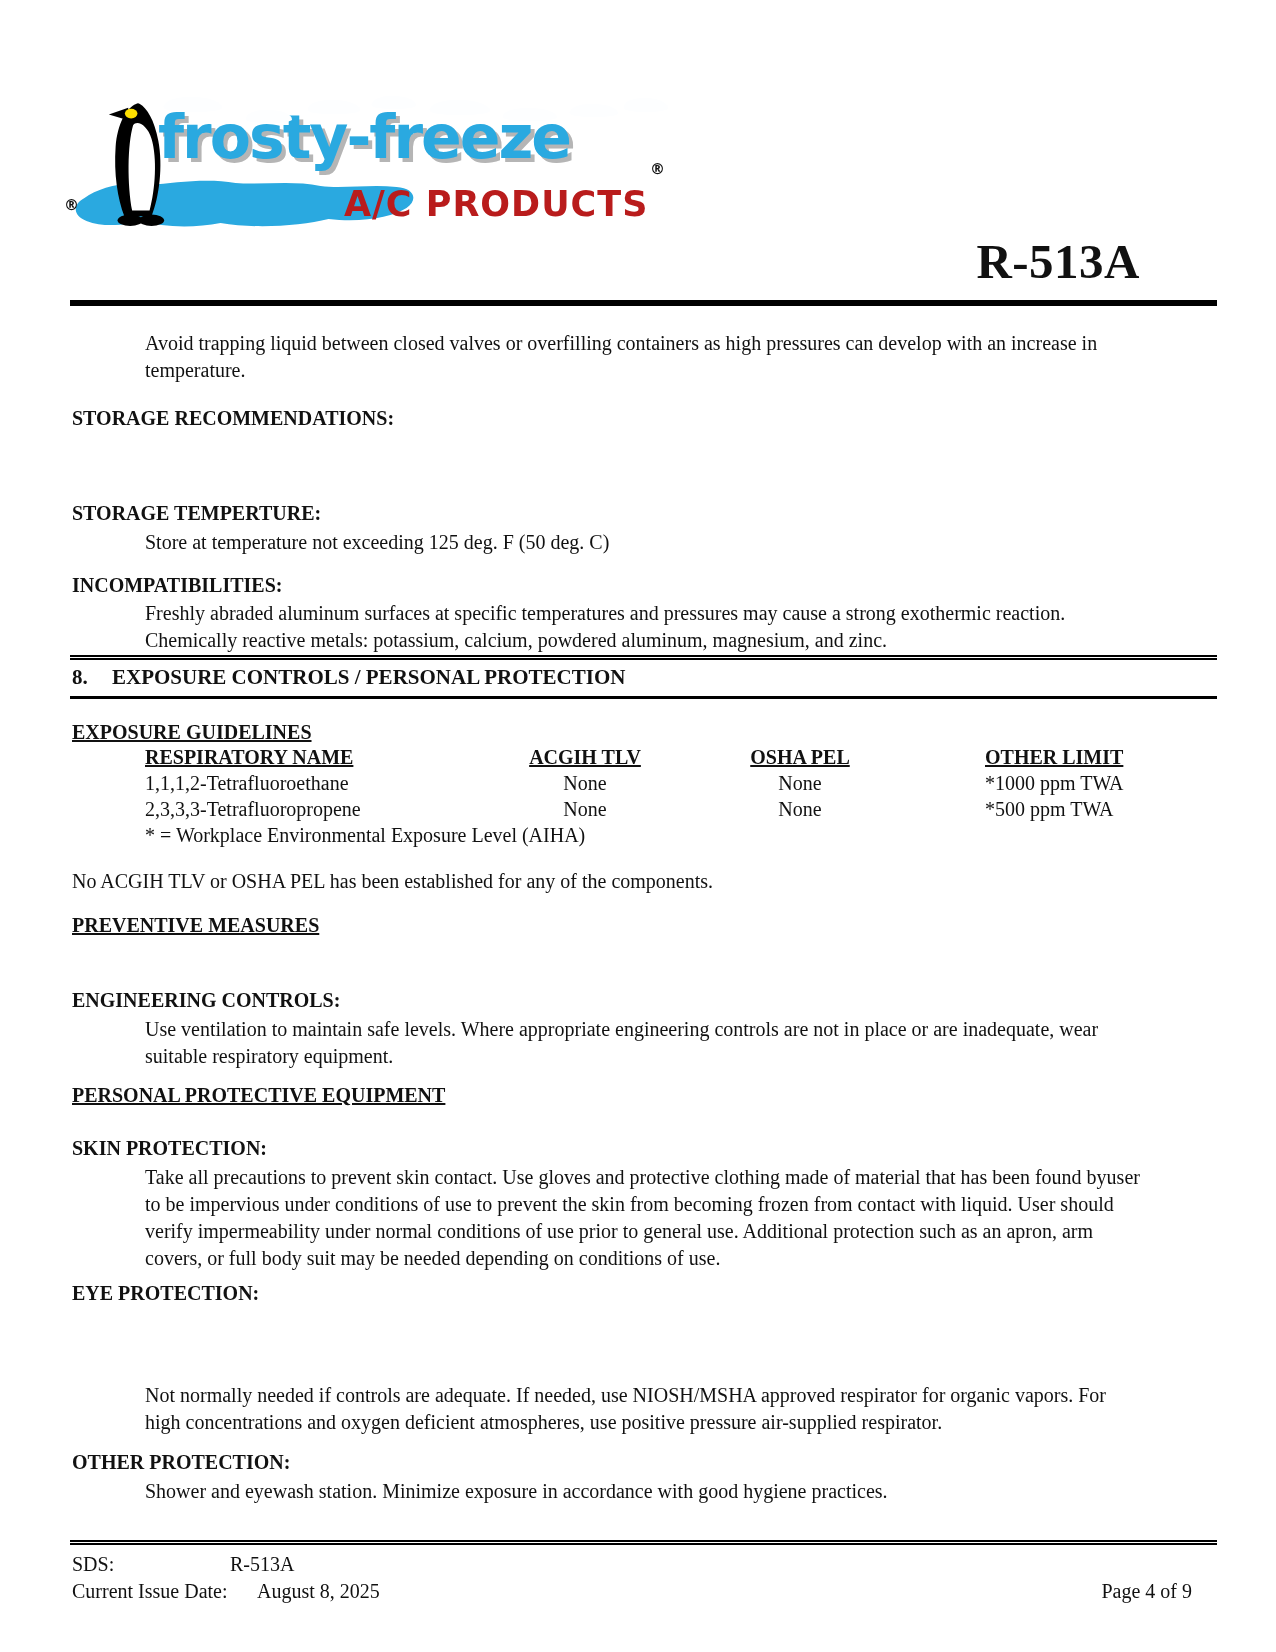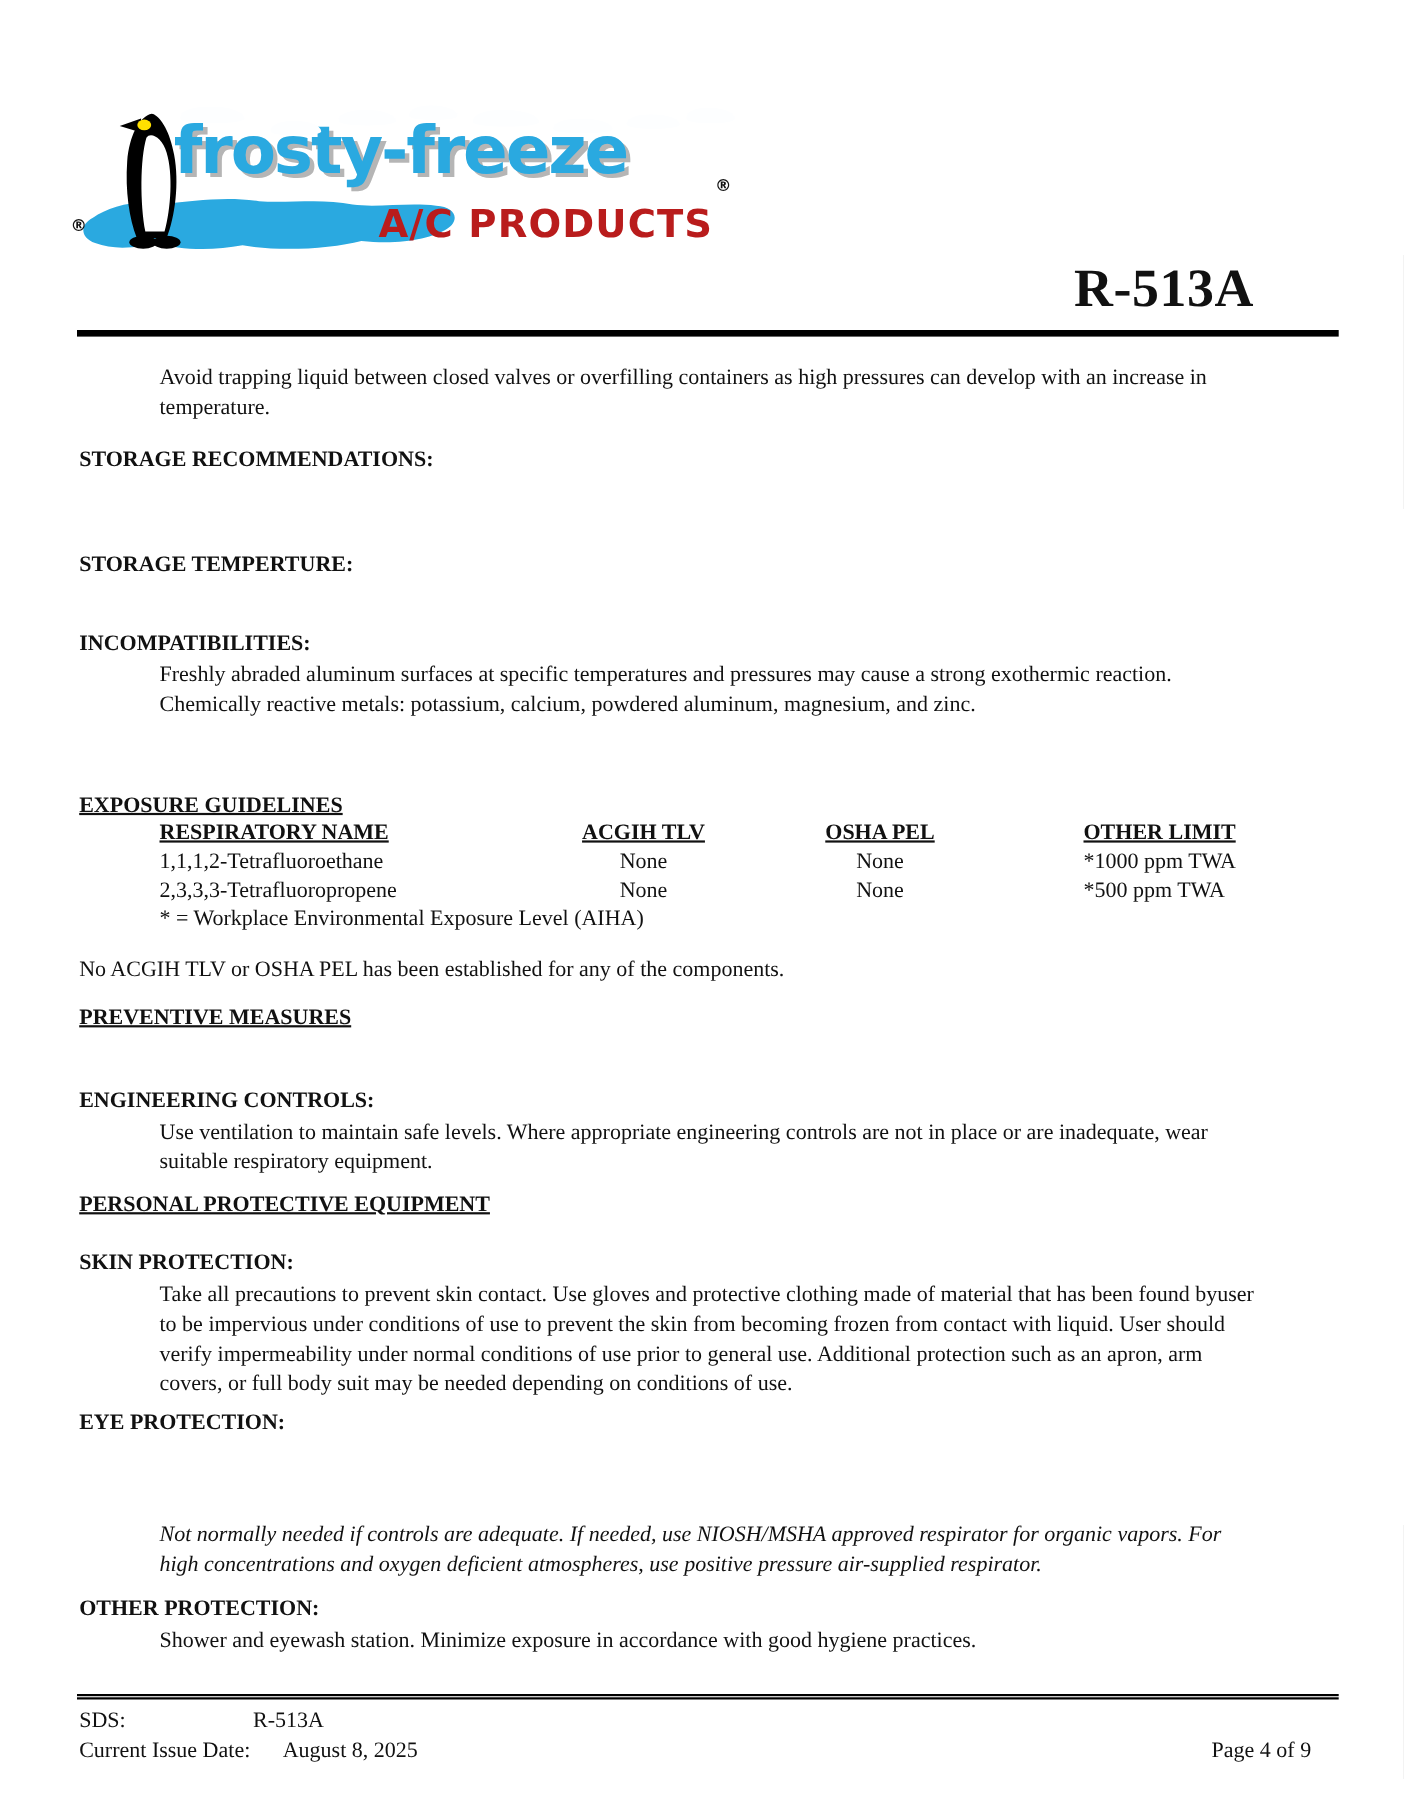--- a/index.html
+++ b/index.html
@@ -126,25 +126,29 @@
   </div>
 
   <div class="product-title">R-513A</div>
   <div class="rule-main"></div>
 
   <div class="abs body-txt ind" style="top:330px;">Avoid trapping liquid between closed valves or overfilling containers as high pressures can develop with an increase in temperature.</div>
 
   <div class="abs heading lft" style="top:406px;">STORAGE RECOMMENDATIONS:</div>
 
   <div class="abs heading lft" style="top:501px;">STORAGE TEMPERTURE:</div>
+  <div class="abs body-txt ind" style="top:529px;">Store at temperature not exceeding 125 deg. F (50 deg. C)</div>
 
   <div class="abs heading lft" style="top:573px;">INCOMPATIBILITIES:</div>
   <div class="abs body-txt ind" style="top:600px;">Freshly abraded aluminum surfaces at specific temperatures and pressures may cause a strong exothermic reaction.</div>
   <div class="abs body-txt ind" style="top:627px;">Chemically reactive metals: potassium, calcium, powdered aluminum, magnesium, and zinc.</div>
 
+  <div class="section-banner">
+    <span class="num">8.</span><span>EXPOSURE CONTROLS / PERSONAL PROTECTION</span>
+  </div>
 
   <div class="abs heading lft" style="top:720px;"><span class="u">EXPOSURE GUIDELINES</span></div>
 
   <div class="exp-table">
     <div class="hdr"><span class="u">RESPIRATORY NAME</span></div>
     <div class="hdr c"><span class="u">ACGIH TLV</span></div>
     <div class="hdr c"><span class="u">OSHA PEL</span></div>
     <div class="hdr c4"><span class="u">OTHER LIMIT</span></div>
 
     <div>1,1,1,2-Tetrafluoroethane</div>
@@ -167,21 +171,21 @@
   <div class="abs heading lft" style="top:988px;">ENGINEERING CONTROLS:</div>
   <div class="abs body-txt ind" style="top:1016px;">Use ventilation to maintain safe levels. Where appropriate engineering controls are not in place or are inadequate, wear suitable respiratory equipment.</div>
 
   <div class="abs heading lft" style="top:1136px;">SKIN PROTECTION:</div>
 
   <div class="abs heading lft" style="top:1083px;"><span class="u">PERSONAL PROTECTIVE EQUIPMENT</span></div>
   <div class="abs body-txt ind" style="top:1164px;">Take all precautions to prevent skin contact. Use gloves and protective clothing made of material that has been found byuser to be impervious under conditions of use to prevent the skin from becoming frozen from contact with liquid. User should verify impermeability under normal conditions of use prior to general use. Additional protection such as an apron, arm covers, or full body suit may be needed depending on conditions of use.</div>
 
   <div class="abs heading lft" style="top:1281px;">EYE PROTECTION:</div>
 
-  <div class="abs body-txt ind" style="top:1382px;font-style:italic;">Not normally needed if controls are adequate. If needed, use NIOSH/MSHA approved respirator for organic vapors. For high concentrations and oxygen deficient atmospheres, use positive pressure air-supplied respirator.</div>
+  <div class="abs body-txt ind" style="top:1382px;">Not normally needed if controls are adequate. If needed, use NIOSH/MSHA approved respirator for organic vapors. For high concentrations and oxygen deficient atmospheres, use positive pressure air-supplied respirator.</div>
 
   <div class="abs heading lft" style="top:1450px;">OTHER PROTECTION:</div>
   <div class="abs body-txt ind" style="top:1478px;">Shower and eyewash station. Minimize exposure in accordance with good hygiene practices.</div>
 
   <div class="footer-rule"></div>
   <div class="footer">
     <div class="row">
       <span>SDS:</span>
       <span class="val1">R-513A</span>
     </div>

